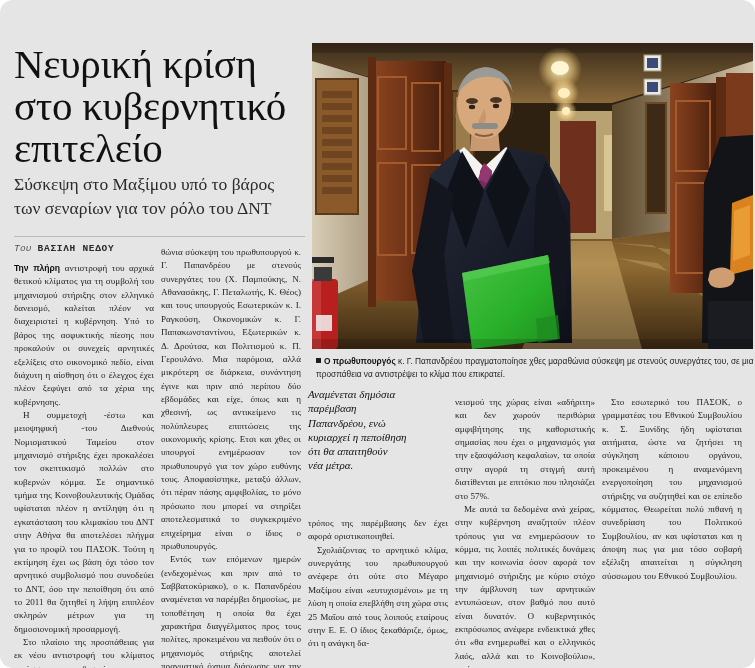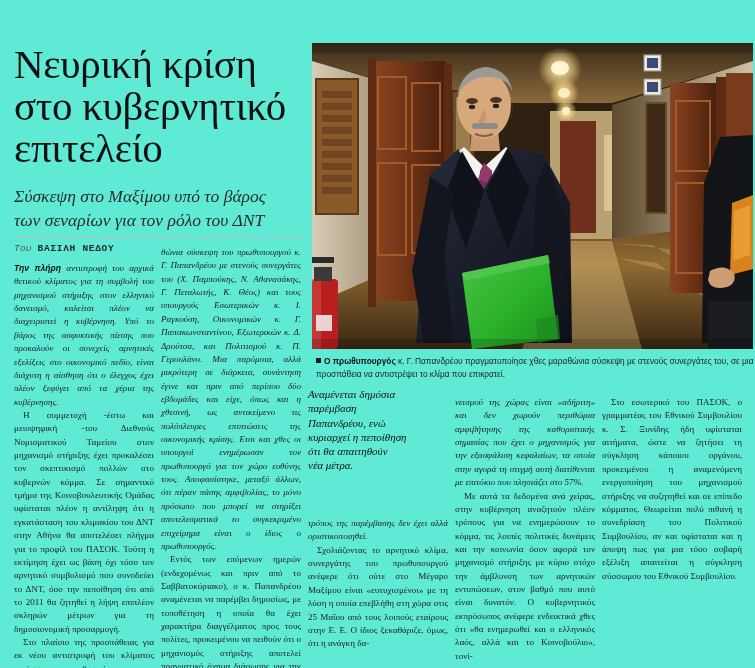--- a/index.html
+++ b/index.html
@@ -13,21 +13,22 @@
     height: 668px;
     overflow: hidden;
     font-family: "Liberation Serif", "DejaVu Serif", serif;
     color: #1b1b1b;
     position: relative;
   }
 
   .page {
     position: absolute;
     inset: 0;
-    background: #5eead4;
+    background: #e5e5e5;
+    border-radius: 13px;
   }
 
   
   .top-area {
     position: absolute;
     left: 0;
     top: 0;
     width: 755px;
     height: 352px;
   }
@@ -44,23 +45,22 @@
     font-size: 41px;
     line-height: 1.02;
     font-weight: 400;
     letter-spacing: -0.3px;
     color: #111111;
     margin: 0;
     white-space: pre-line;
   }
 
   .deck {
-    margin: 16px 0 0 0;
+    margin: 4px 0 0 0;
     font-family: "Liberation Serif", "DejaVu Serif", serif;
-    font-style: italic;
     font-size: 17.5px;
     line-height: 1.33;
     color: #2b2b2b;
     white-space: pre-line;
   }
 
   .byline-rule {
     position: absolute;
     left: 14px;
     top: 236px;
@@ -139,21 +139,20 @@
     text-align: justify;
     -webkit-hyphens: auto;
     hyphens: auto;
   }
   .col p {
     margin: 0;
     text-indent: 9px;
   }
   .col p.first {
     text-indent: 0;
-    font-style: italic;
   }
   .col .lead-in {
     font-family: "Liberation Sans", "DejaVu Sans", sans-serif;
     font-weight: 700;
     font-size: 8.6px;
     color: #111;
     margin-top: 48px;
   }
 
   
@@ -403,21 +402,21 @@
     <p>Η συμμετοχή -έστω και μειοψηφική -του Διεθνούς Νομισματικού Ταμείου στον μηχανισμό στήριξης έχει προκαλέσει τον σκεπτικισμό πολλών στο κυβερνών κόμμα. Σε σημαντικό τμήμα της Κοινοβουλευτικής Ομάδας υφίσταται πλέον η αντίληψη ότι η εγκατάσταση του κλιμακίου του ΔΝΤ στην Αθήνα θα αποτελέσει πλήγμα για το προφίλ του ΠΑΣΟΚ. Τούτη η εκτίμηση έχει ως βάση όχι τόσο τον αρνητικό συμβολισμό που συνοδεύει το ΔΝΤ, όσο την πεποίθηση ότι από το 2011 θα ζητηθεί η λήψη επιπλέον σκληρών μέτρων για τη δημοσιονομική προσαρμογή.</p>
     <p>Στο πλαίσιο της προσπάθειας για εκ νέου αντιστροφή του κλίματος εντάσσεται και η χθεσινή, μαρα-</p>
   </div>
 
   <div class="col" id="col2">
     <p class="first">θώνια σύσκεψη του πρωθυπουργού κ. Γ. Παπανδρέου με στενούς συνεργάτες του (Χ. Παμπούκης, Ν. Αθανασάκης, Γ. Πεταλωτής, Κ. Θέος) και τους υπουργούς Εσωτερικών κ. Ι. Ραγκούση, Οικονομικών κ. Γ. Παπακωνσταντίνου, Εξωτερικών κ. Δ. Δρούτσα, και Πολιτισμού κ. Π. Γερουλάνο. Μια παρόμοια, αλλά μικρότερη σε διάρκεια, συνάντηση έγινε και πριν από περίπου δύο εβδομάδες και είχε, όπως και η χθεσινή, ως αντικείμενο τις πολύπλευρες επιπτώσεις της οικονομικής κρίσης. Ετσι και χθες οι υπουργοί ενημέρωσαν τον πρωθυπουργό για τον χώρο ευθύνης τους. Αποφασίστηκε, μεταξύ άλλων, ότι πέραν πάσης αμφιβολίας, το μόνο πρόσωπο που μπορεί να στηρίξει αποτελεσματικά το συγκεκριμένο επιχείρημα είναι ο ίδιος ο πρωθυπουργός.</p>
     <p>Εντός των επόμενων ημερών (ενδεχομένως και πριν από το Σαββατοκύριακο), ο κ. Παπανδρέου αναμένεται να παρέμβει δημοσίως, με τοποθέτηση η οποία θα έχει χαρακτήρα διαγγέλματος προς τους πολίτες, προκειμένου να πειθούν ότι ο μηχανισμός στήριξης αποτελεί πραγματικό όχημα διάσωσης για την Ελλάδα. Αξίζει πάντως να σημειωθεί ότι ο τελικός</p>
   </div>
 
   <div class="col" id="col3">
-    <p class="first">τρόπος της παρέμβασης δεν έχει αλλά οριστικοποιηθεί.</p>
+    <p class="first">τρόπος της παρέμβασης δεν έχει αφορά οριστικοποιηθεί.</p>
     <p>Σχολιάζοντας το αρνητικό κλίμα, συνεργάτης του πρωθυπουργού ανέφερε ότι ούτε στο Μέγαρο Μαξίμου είναι «ευτυχισμένοι» με τη λύση η οποία επεβλήθη στη χώρα στις 25 Μαΐου από τους λοιπούς εταίρους στην Ε. Ε. Ο ίδιος ξεκαθάριζε, όμως, ότι η ανάγκη δα-</p>
   </div>
 
   <div class="col" id="col4">
     <p class="first">νεισμού της χώρας είναι «αδήριτη» και δεν χωρούν περιθώρια αμφιβήτησης της καθοριστικής σημασίας που έχει ο μηχανισμός για την εξασφάλιση κεφαλαίων, τα οποία στην αγορά τη στιγμή αυτή διατίθενται με επιτόκιο που πλησιάζει στο 57%.</p>
     <p>Με αυτά τα δεδομένα ανά χείρας, στην κυβέρνηση αναζητούν πλέον τρόπους για να ενημερώσουν το κόμμα, τις λοιπές πολιτικές δυνάμεις και την κοινωνία όσον αφορά τον μηχανισμό στήριξης με κύριο στόχο την άμβλυνση των αρνητικών εντυπώσεων, στον βαθμό που αυτό είναι δυνατόν. Ο κυβερνητικός εκπρόσωπος ανέφερε ενδεικτικά χθες ότι «θα ενημερωθεί και ο ελληνικός λαός, αλλά και το Κοινοβούλιο», τονί-</p>
   </div>
 
   <div class="col" id="col5">
     <p>Στο εσωτερικό του ΠΑΣΟΚ, ο γραμματέας του Εθνικού Συμβουλίου κ. Σ. Ξυνίδης ήδη υφίσταται αιτήματα, ώστε να ζητήσει τη σύγκληση κάποιου οργάνου, προκειμένου η αναμενόμενη ενεργοποίηση του μηχανισμού στήριξης να συζητηθεί και σε επίπεδο κόμματος. Θεωρείται πολύ πιθανή η συνεδρίαση του Πολιτικού Συμβουλίου, αν και υφίσταται και η άποψη πως για μια τόσο σοβαρή εξέλιξη απαιτείται η σύγκληση σύσσωμου του Εθνικού Συμβουλίου.</p>

